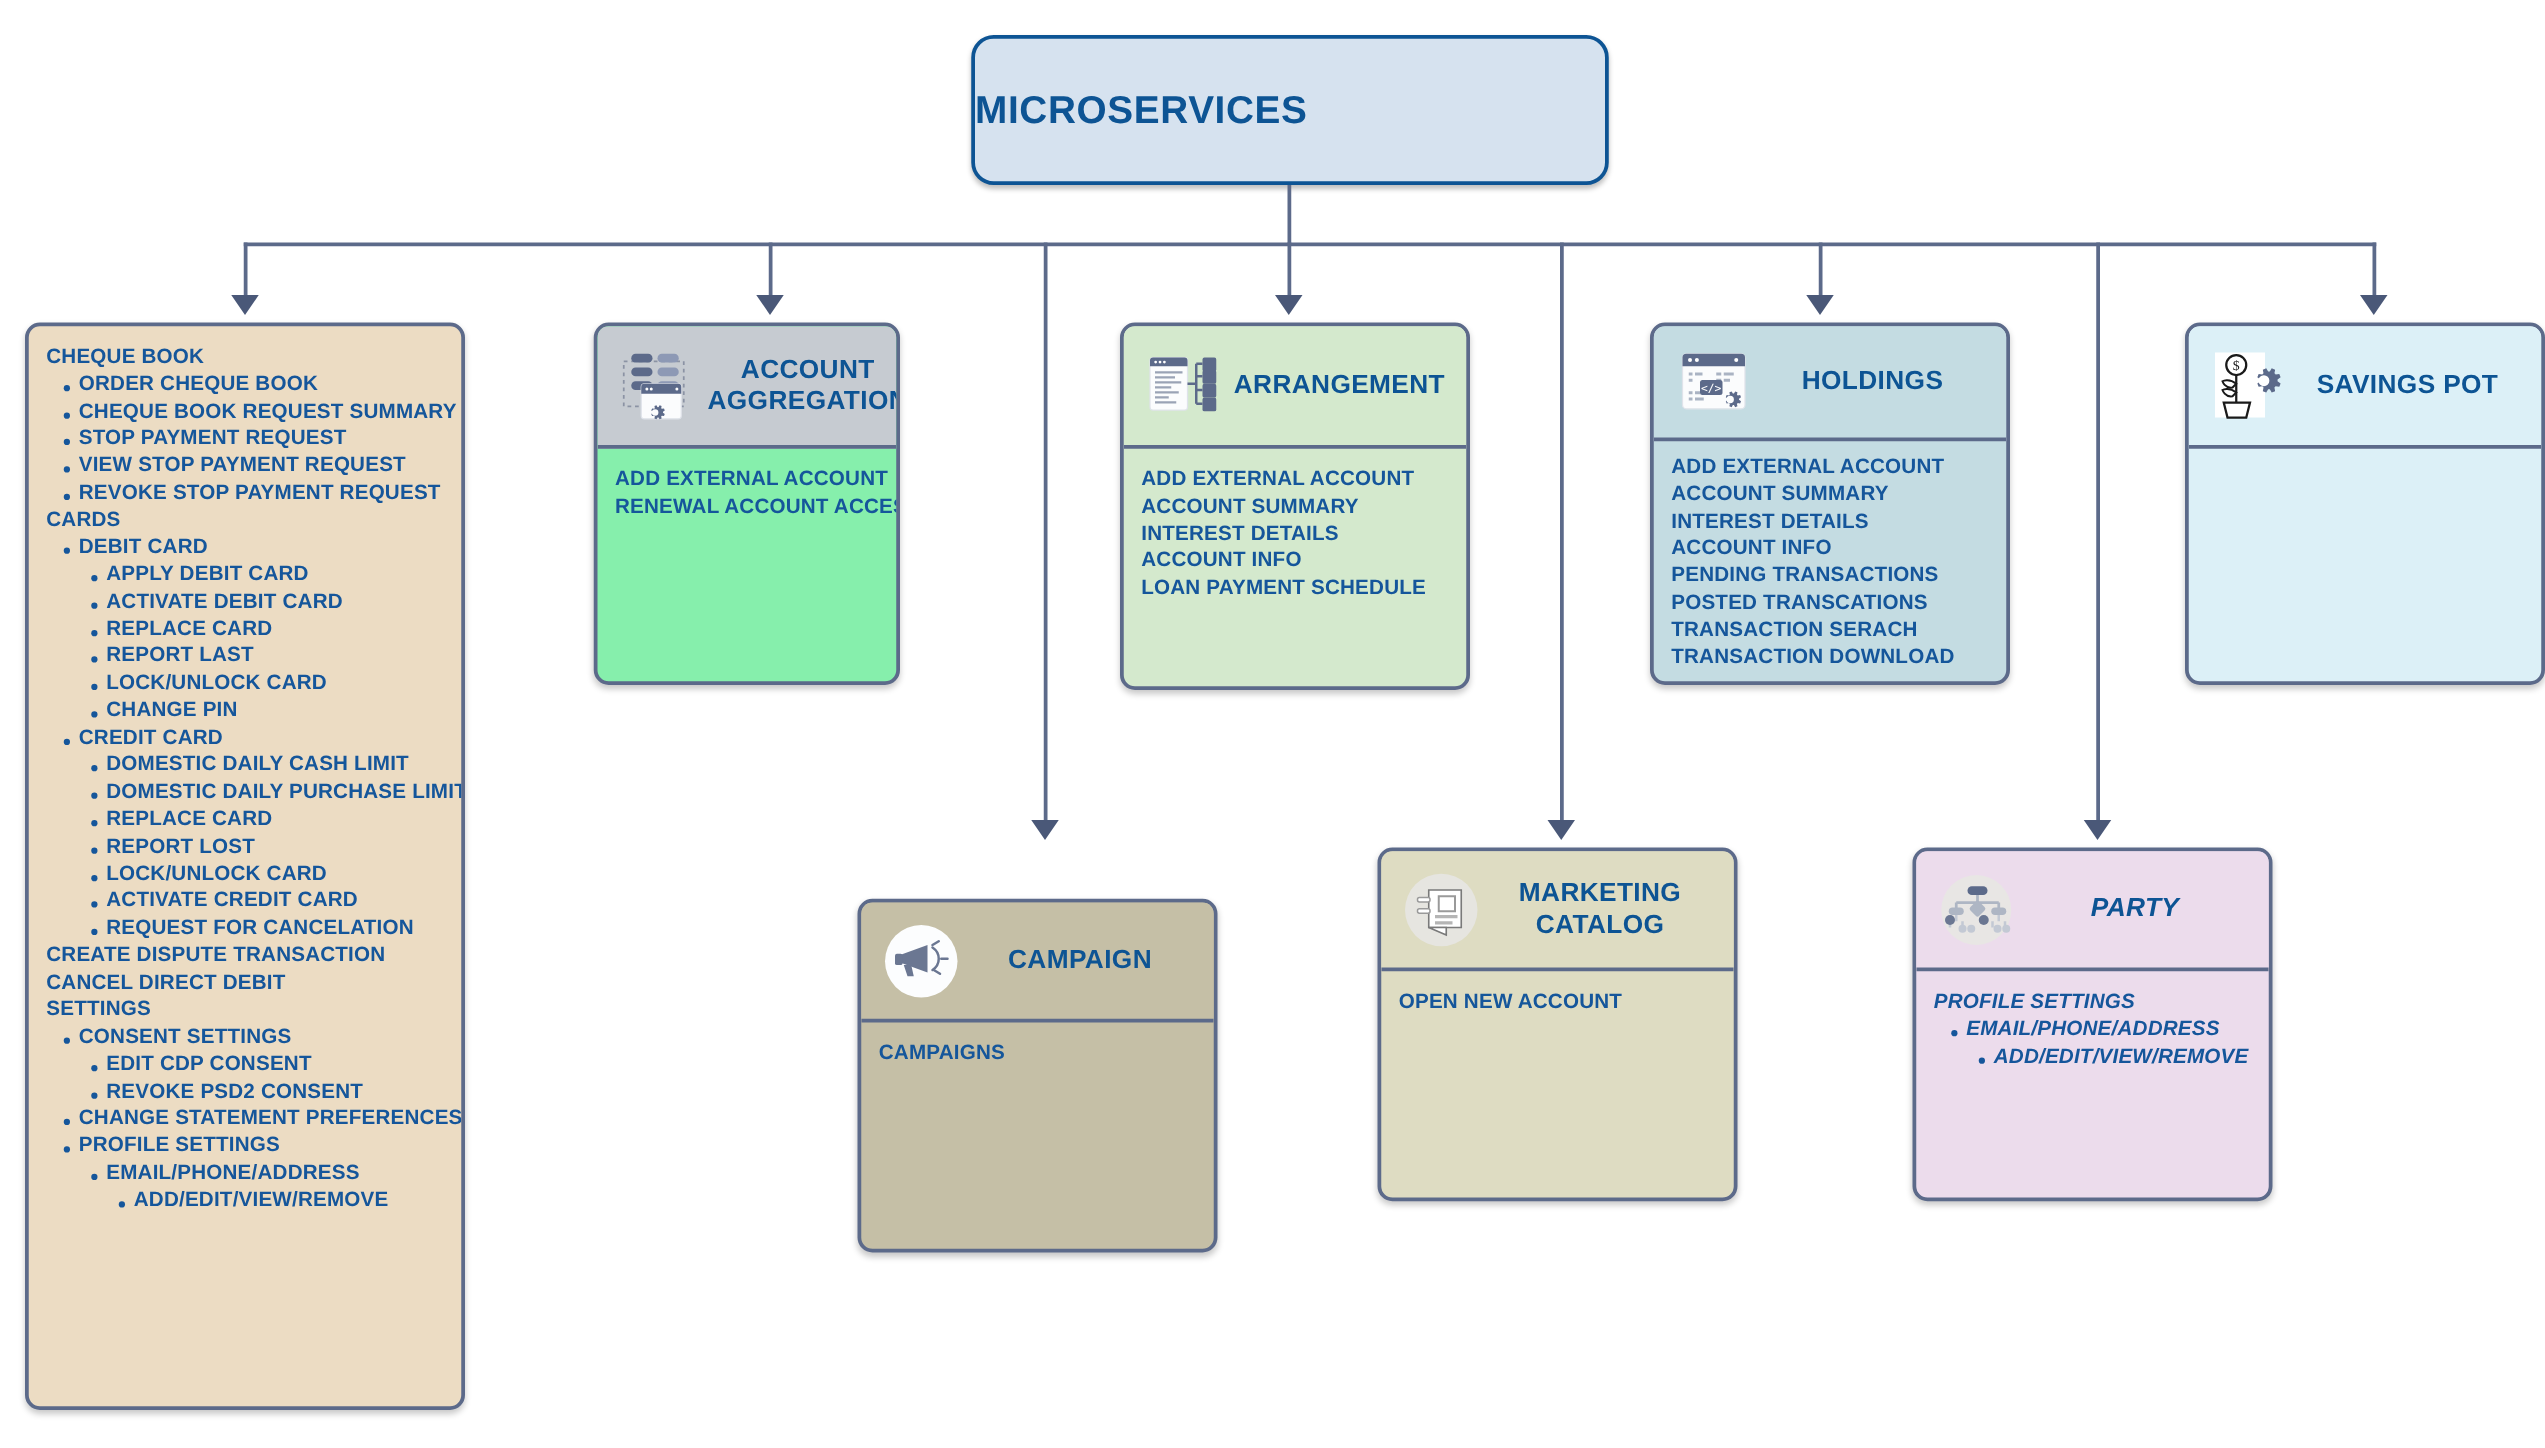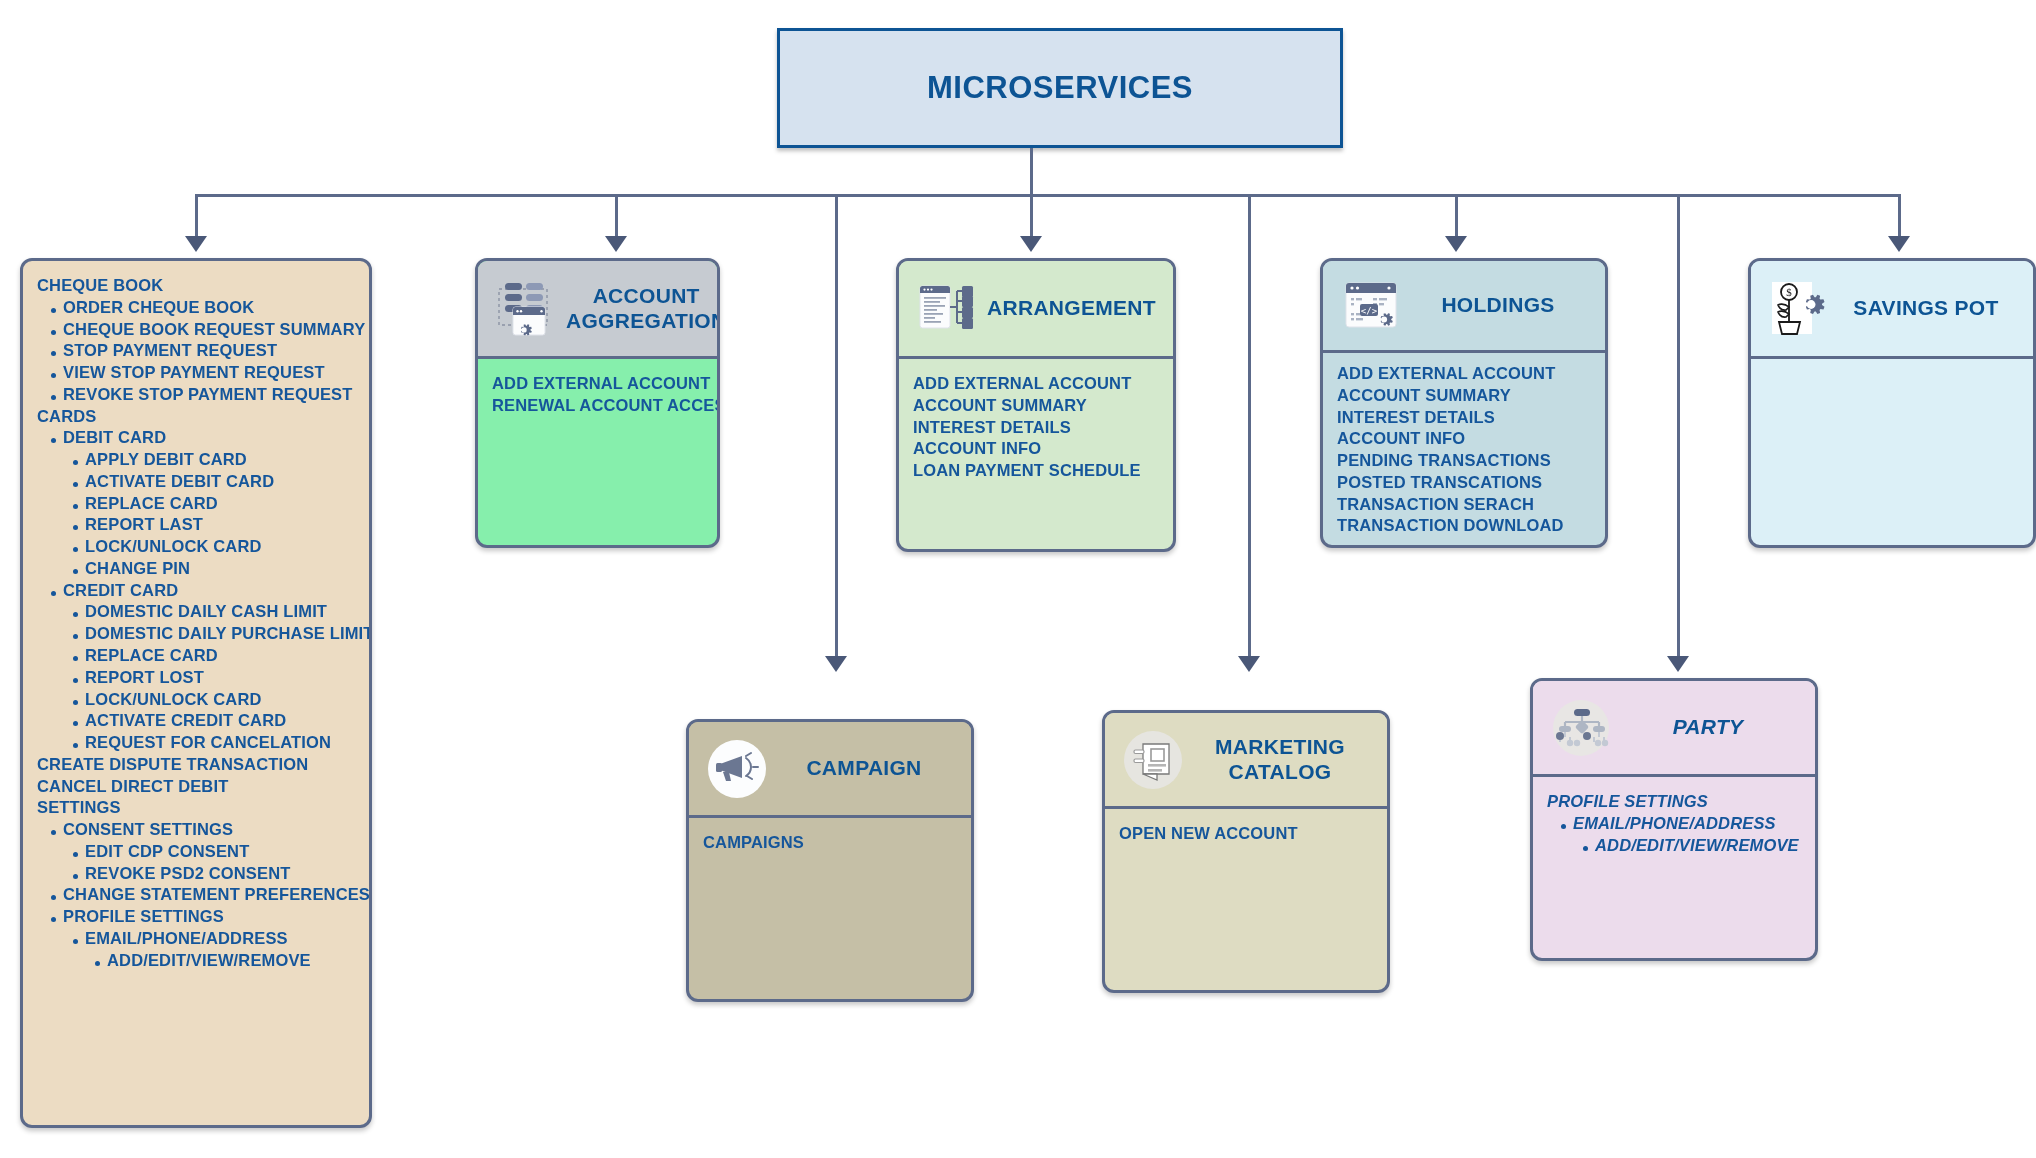--- a/index.html
+++ b/index.html
@@ -19,25 +19,25 @@
     position: absolute;
     width: 0; height: 0;
     border-left: 11px solid transparent;
     border-right: 11px solid transparent;
     border-top: 16px solid #4a5878;
   }
 
   
   .root-node {
     position: absolute;
-    left: 777px; top: 28px; width: 566px; height: 120px;
+    left: 777px; top: 28px; width: 510px; height: 120px;
     background: #d6e2ef;
     border: 3px solid #0d5494;
-    border-radius: 0;
-    display: flex; align-items: center; justify-content: center;
+    border-radius: 18px;
+    display: flex; align-items: center; justify-content: flex-start;
     box-shadow: 0 3px 4px rgba(0,0,0,0.25);
   }
   .root-title {
     color: #0d5494;
     font-size: 31px;
     font-weight: bold;
     letter-spacing: 0.5px;
   }
 
   
@@ -335,21 +335,21 @@
       </span>
       <span class="card-title">CAMPAIGN</span>
     </div>
     <div class="card-body">
       <ul class="tree">
           <li class="lvl0">CAMPAIGNS</li>
         </ul>
     </div>
   </div>
 
-  <div class="card" style="left:1102px; top:678px; width:288px; height:283px; background:#dedcc2;margin-top:32px;">
+  <div class="card" style="left:1102px; top:678px; width:288px; height:283px; background:#dedcc2;">
     <div class="card-head" style="height:96px; background:#dedcc2;">
       <span class="icon-wrap">
         <svg width="66" height="62" viewBox="0 0 66 62">
           <circle cx="33" cy="31" r="29" fill="#e6e5e0"></circle>
           <g transform="translate(14,13)">
             <path d="M9 2h26v30H9z" fill="#ffffff" stroke="#7a7a7a" stroke-width="1.3"></path>
             <path d="M9 32l14 6v-6z" fill="#ffffff" stroke="#7a7a7a" stroke-width="1.3"></path>
             <rect x="17" y="7" width="13" height="12" fill="none" stroke="#9a9a9a" stroke-width="1.6"></rect>
             <rect x="0" y="8" width="10" height="3.5" rx="1.5" fill="#ffffff" stroke="#9a9a9a" stroke-width="1.2"></rect>
             <rect x="0" y="17" width="10" height="3.5" rx="1.5" fill="#ffffff" stroke="#9a9a9a" stroke-width="1.2"></rect>

